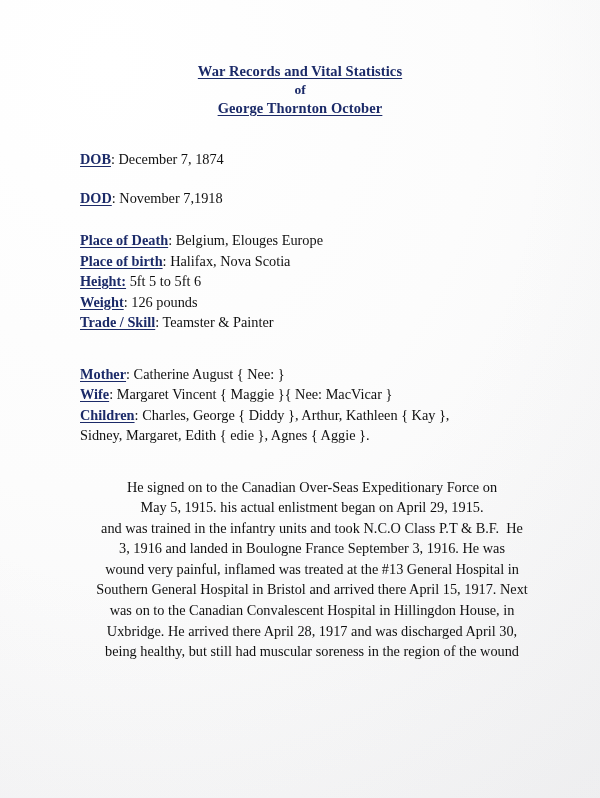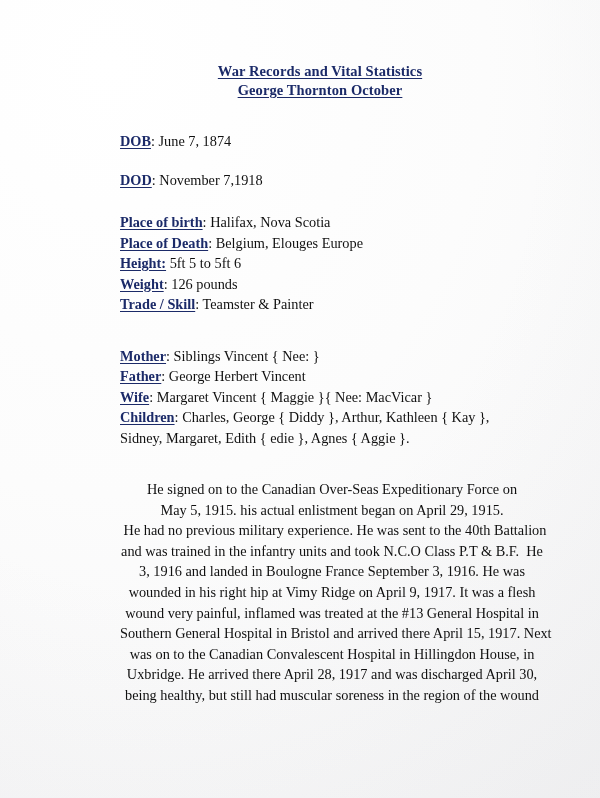--- a/index.html
+++ b/index.html
@@ -21,21 +21,20 @@
     position: relative;
     width: 600px;
     height: 798px;
     box-sizing: border-box;
     background-color: #fdfdfd;
     background-image:
       radial-gradient(ellipse 140% 120% at 18% 8%, #ffffff 0%, #fcfcfc 45%, #f4f4f5 100%),
       repeating-linear-gradient(0deg, rgba(120,120,130,0.025) 0px, rgba(120,120,130,0.025) 1px, rgba(255,255,255,0) 1px, rgba(255,255,255,0) 3px),
       repeating-linear-gradient(90deg, rgba(120,120,130,0.022) 0px, rgba(120,120,130,0.022) 1px, rgba(255,255,255,0) 1px, rgba(255,255,255,0) 3px);
     overflow: hidden;
-    padding-left: 40px;
   }
   
   #vignette {
     position: absolute;
     inset: 0;
     pointer-events: none;
     background: radial-gradient(ellipse 115% 105% at 25% 15%, rgba(255,255,255,0) 55%, rgba(150,152,160,0.065) 100%);
   }
 
   #content {
@@ -107,63 +106,61 @@
 </head>
 <body>
 
 <div id="page">
   <div id="vignette"></div>
 
   <div id="content">
 
     <div class="title-block">
       <div class="title-line"><span class="u">War Records and Vital Statistics</span></div>
+      <div class="title-of"><span class="u">of</span></div>
       <div class="title-line"><span class="u">George Thornton October</span></div>
     </div>
 
     <div class="gap-lg"></div>
     <div class="gap-sm"></div>
 
     <div class="fields">
-      <div class="row"><span class="lbl">DOB</span><span>:</span><span class="val"> <span>June 7, 1874</span></span></div>
+      <div class="row"><span class="lbl">DOB</span><span>:</span><span class="val"> <span>December 7, 1874</span></span></div>
       <div class="gap-md"></div>
       <div class="row"><span class="lbl">DOD</span><span>:</span><span class="val"> <span>November 7,1918</span></span></div>
     </div>
 
     <div class="gap-lg"></div>
 
     <div class="fields">
+      <div class="row"><span class="lbl">Place of Death</span><span>:</span><span class="val"> <span>Belgium, Elouges Europe</span></span></div>
       <div class="row"><span class="lbl">Place of birth</span><span>:</span><span class="val"> <span>Halifax, Nova Scotia</span></span></div>
-      <div class="row"><span class="lbl">Place of Death</span><span>:</span><span class="val"> <span>Belgium, Elouges Europe</span></span></div>
       <div class="row"><span class="lbl">Height:</span><span class="val"> <span>5ft 5 to 5ft 6</span></span></div>
       <div class="row"><span class="lbl">Weight</span><span>:</span><span class="val"> <span>126 pounds</span></span></div>
       <div class="row"><span class="lbl">Trade / Skill</span><span>:</span><span class="val"> <span>Teamster &amp; Painter</span></span></div>
     </div>
 
     <div class="gap-lg"></div>
     <div class="gap-sm"></div>
 
     <div class="fields">
-      <div class="row"><span class="lbl">Mother</span><span>:</span><span class="val"> <span>Siblings Vincent { Nee: }</span></span></div>
-      <div class="row"><span class="lbl">Father</span><span>:</span><span class="val"> <span>George Herbert Vincent</span></span></div>
+      <div class="row"><span class="lbl">Mother</span><span>:</span><span class="val"> <span>Catherine August { Nee: }</span></span></div>
       <div class="row"><span class="lbl">Wife</span><span>:</span><span class="val"> <span>Margaret Vincent { Maggie }{ Nee: MacVicar }</span></span></div>
       <div class="row"><span class="lbl">Children</span><span>:</span><span class="val"> <span>Charles, George { Diddy }, Arthur, Kathleen { Kay },</span></span></div>
       <div class="row">Sidney, Margaret, Edith { edie }, Agnes { Aggie }.</div>
     </div>
 
     <div class="gap-lg"></div>
     <div class="gap-sm"></div>
 
     <div class="narrative">
       <div class="ln">He signed on to the Canadian Over-Seas Expeditionary Force on</div>
       <div class="ln">May 5, 1915. his actual enlistment began on April 29, 1915.</div>
-      <div class="ln"> He had no previous military experience. He was sent to the 40th Battalion</div>
       <div class="ln">and was trained in the infantry units and took N.C.O Class P.T &amp; B.F.  He</div>
       <div class="ln">3, 1916 and landed in Boulogne France September 3, 1916. He was</div>
-      <div class="ln">wounded in his right hip at Vimy Ridge on April 9, 1917. It was a flesh</div>
       <div class="ln">wound very painful, inflamed was treated at the #13 General Hospital in</div>
       <div class="ln">Southern General Hospital in Bristol and arrived there April 15, 1917. Next</div>
       <div class="ln">was on to the Canadian Convalescent Hospital in Hillingdon House, in</div>
       <div class="ln">Uxbridge. He arrived there April 28, 1917 and was discharged April 30,</div>
       <div class="ln">being healthy, but still had muscular soreness in the region of the wound</div>
 
     </div>
 
   </div>
 </div>

